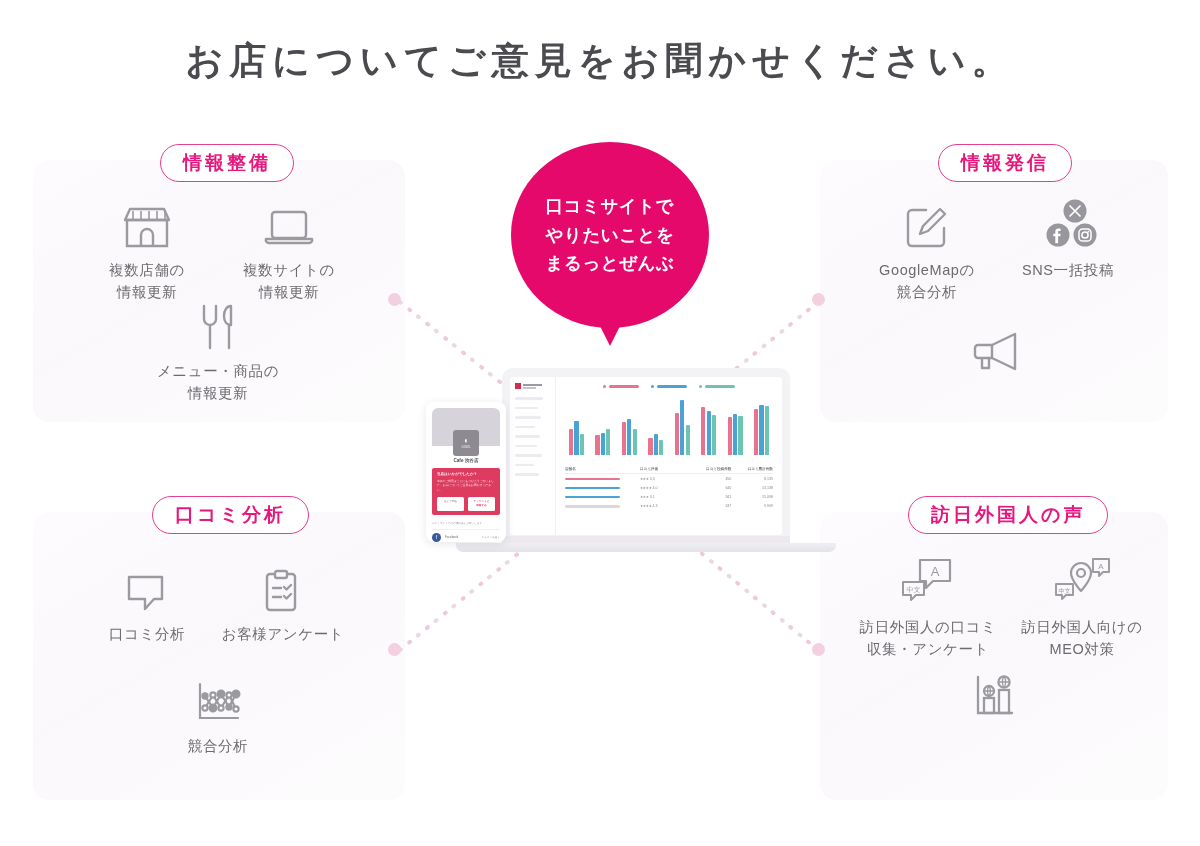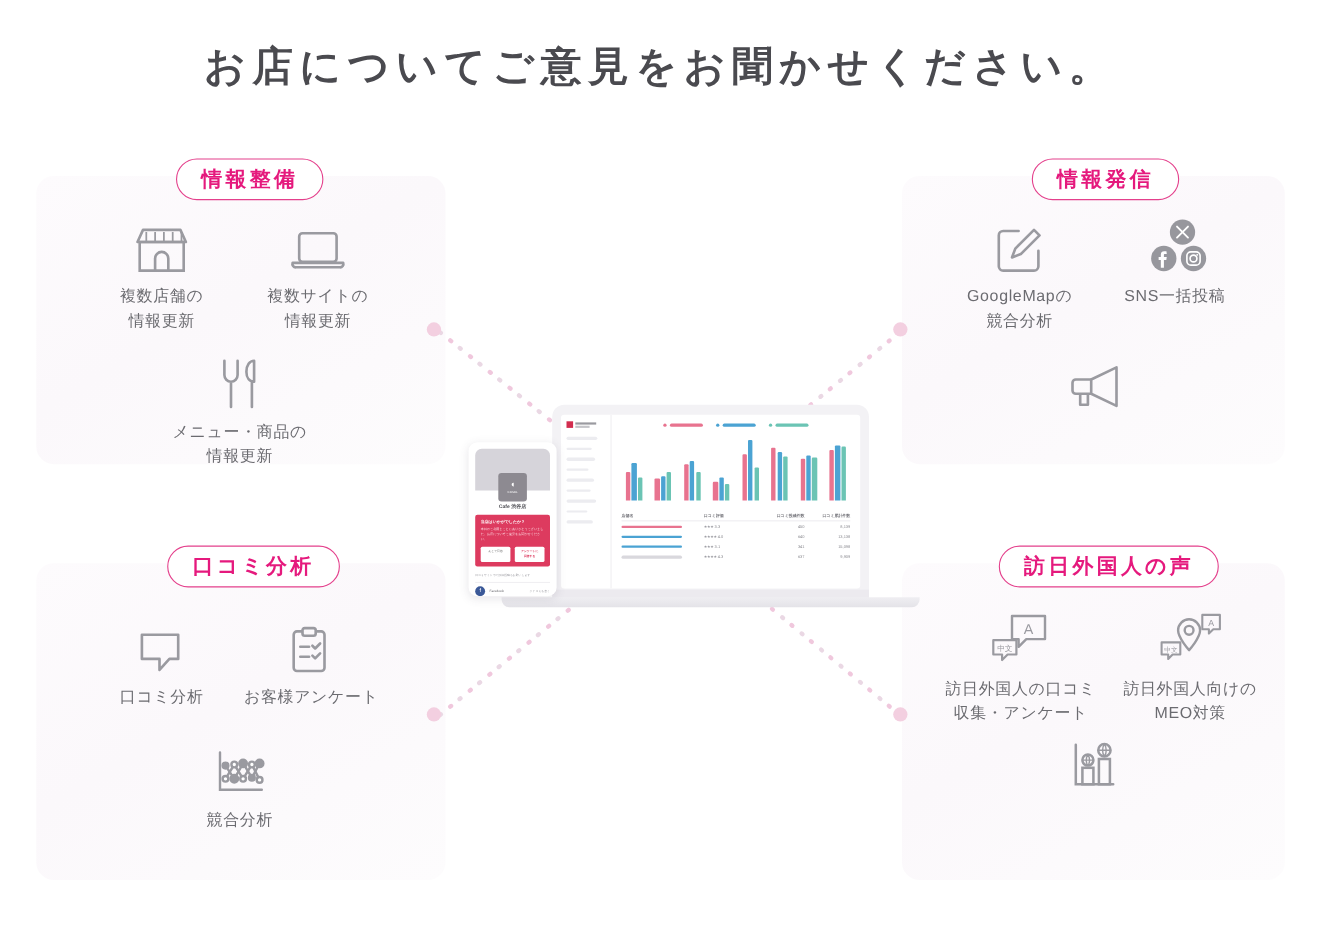--- a/index.html
+++ b/index.html
@@ -243,21 +243,21 @@
     <div class="ico">
       <svg width="52" height="44" viewBox="0 0 52 44" fill="none" stroke="#9a9aa0" stroke-width="2.4">
         <rect x="9" y="6" width="34" height="26" rx="3"></rect>
         <path d="M3 33h46a3 3 0 0 1-3 4H6a3 3 0 0 1-3-4z" stroke-linejoin="round"></path>
       </svg>
     </div>
     <div class="cap">複数サイトの
 情報更新</div>
   </div>
 
-  <div class="feat" style="left:133px;top:319px;">
+  <div class="feat" style="left:133px;top:297px;">
     <div class="ico">
       <svg width="46" height="48" viewBox="0 0 46 48" fill="none" stroke="#9a9aa0" stroke-width="2.4">
         <path d="M9 3v13a6 6 0 0 0 12 0V3M15 22v23" stroke-linecap="round"></path>
         <path d="M36 3c-4 0-7 4-7 10s3 9 7 9V3zM34 22v23" stroke-linecap="round" stroke-linejoin="round"></path>
       </svg>
     </div>
     <div class="cap">メニュー・商品の
 情報更新</div>
   </div>
 
@@ -381,20 +381,28 @@
         <rect x="15" y="26" width="10" height="15"></rect>
         <rect x="30" y="18" width="10" height="23"></rect>
         <circle cx="20" cy="19" r="5"></circle>
         <path d="M15 19h10M20 14c2 2.5 2 7.5 0 10M20 14c-2 2.5-2 7.5 0 10" stroke-width="1.3"></path>
         <circle cx="35" cy="10" r="5.6"></circle>
         <path d="M29.4 10h11.2M35 4.4c2.2 2.8 2.2 8.4 0 11.2M35 4.4c-2.2 2.8-2.2 8.4 0 11.2" stroke-width="1.3"></path>
       </svg>
     </div>
   </div>
 
+  <div class="bubble-wrap">
+    <div class="bubble">
+      <div class="bubble-txt">口コミサイトで
+やりたいことを
+まるっとぜんぶ</div>
+    </div>
+    <div class="bubble-tail"></div>
+  </div>
 
   <div class="device">
 
     <div class="lid">
       <div class="screen">
 
         <div class="scr-side">
           <div class="brand-row">
             <span class="brand-sq"></span>
             <span class="brand-lines">

